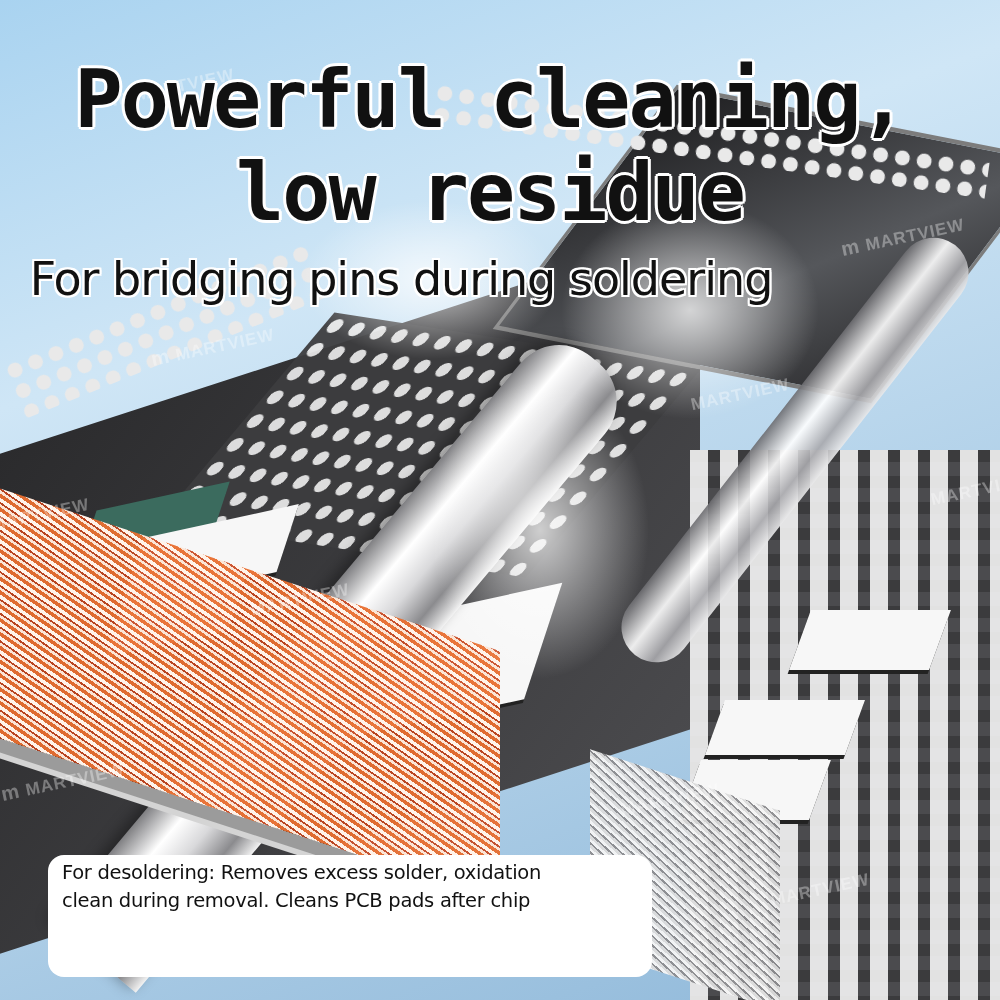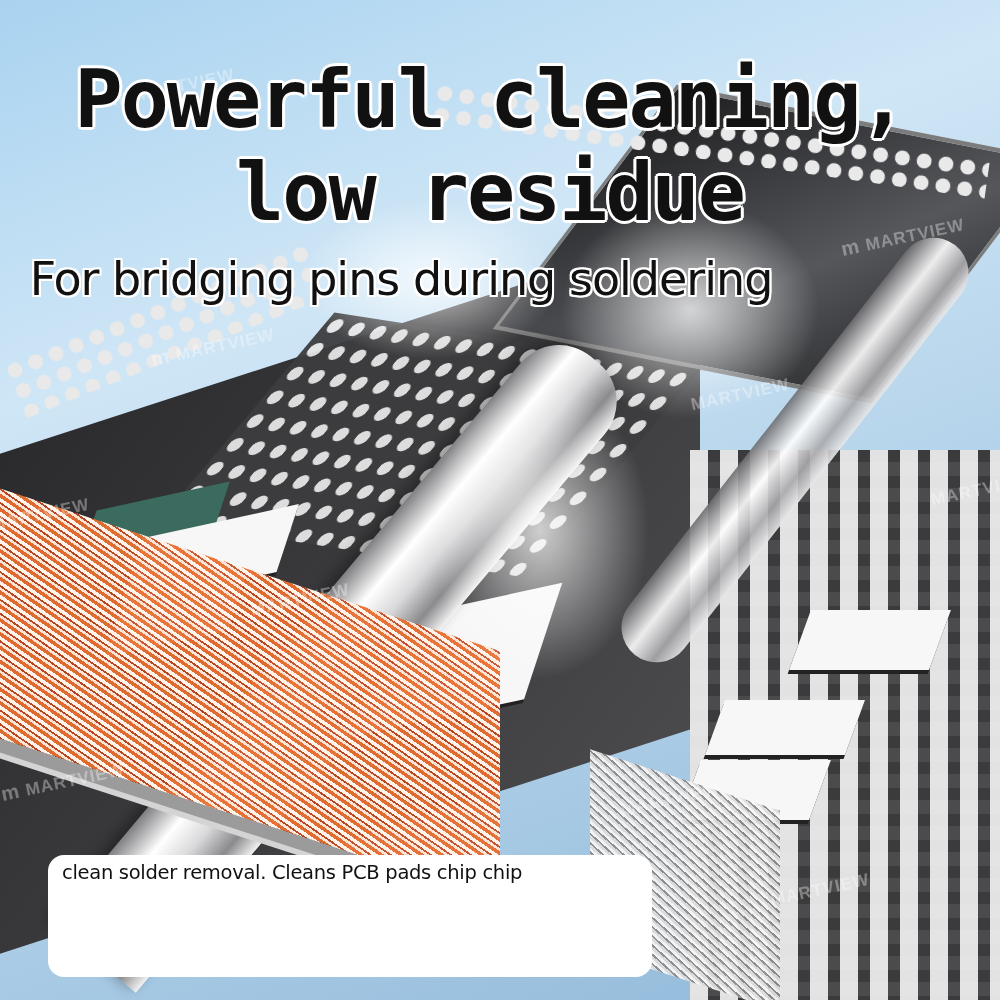--- a/index.html
+++ b/index.html
@@ -118,14 +118,15 @@
   <div class="watermark" style="left:930px;top:480px;">
     <span>MARTVIEW</span>
   </div>
 </div>
 
 <div class="headline h1">Powerful cleaning,</div>
 <div class="headline h2">low residue</div>
 <div class="sub">For bridging pins during soldering</div>
 
 <div class="note">
-  <p>clean solder removal. Cleans PCB pads chip chip</p>
+  <p>For desoldering: Removes excess solder, oxidation</p>
+  <p>clean during removal. Cleans PCB pads after chip</p>
 </div>
 
 </body></html>

